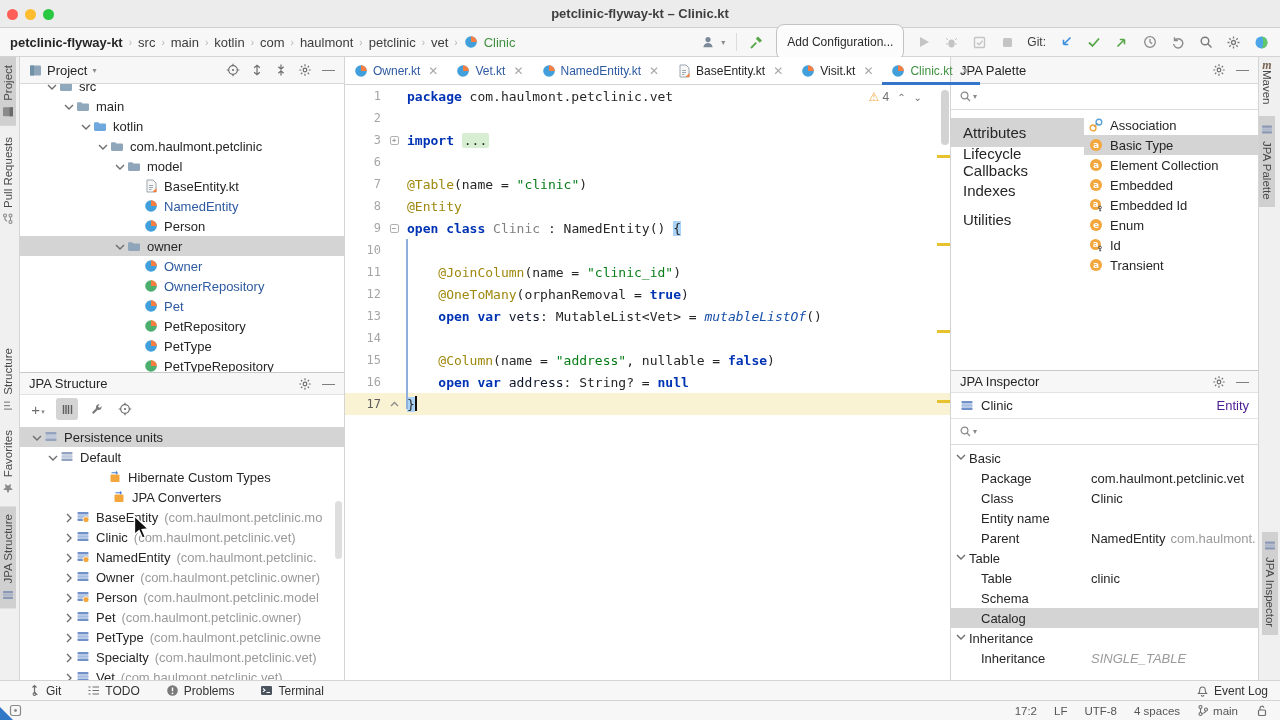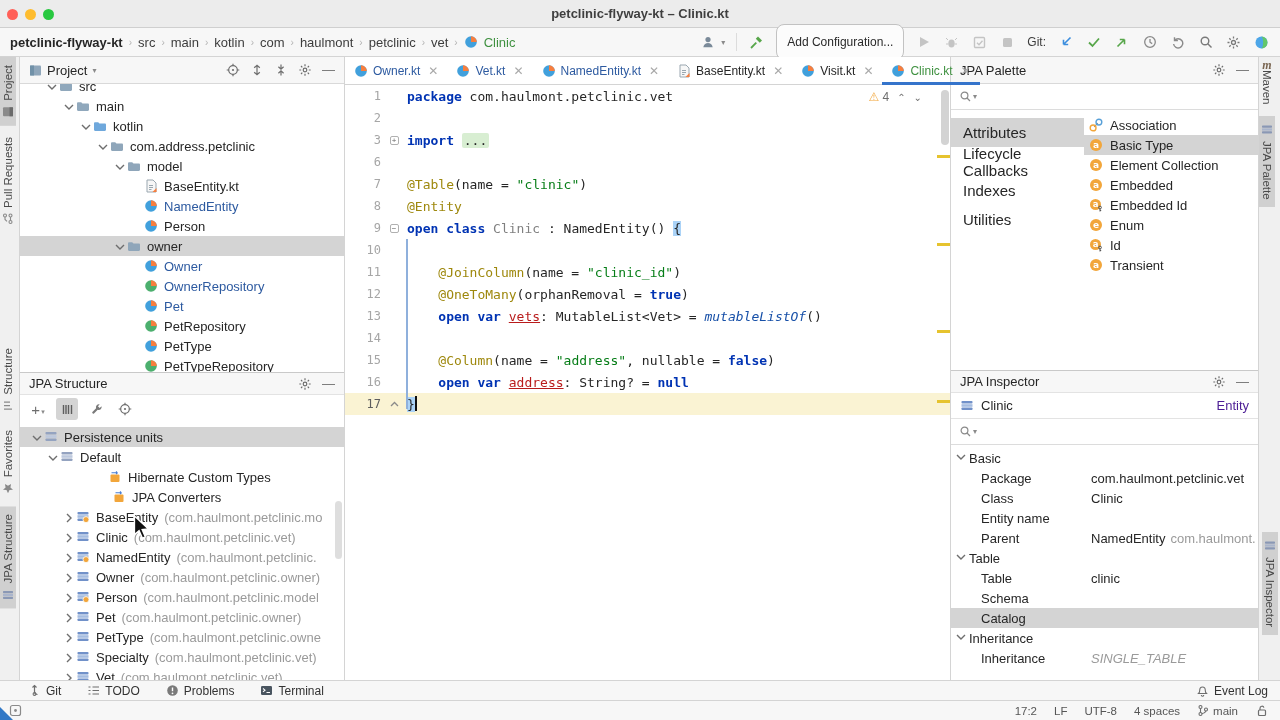--- a/index.html
+++ b/index.html
@@ -74,21 +74,21 @@
   .codeline.current{background:#faf3d3}
   .gut-num{width:36px;flex:0 0 36px;text-align:right;color:#a6a6a6;font-size:12px;font-family:"DejaVu Sans Mono",monospace}
   .codeline.current .gut-num{color:#5e5e5e}
   .gut-fold{width:26px;flex:0 0 26px;display:flex;align-items:center;justify-content:center}
   .foldbox{width:9px;height:9px;border:1px solid #b0b0b0;background:#fff;font-size:8px;line-height:7px;text-align:center;color:#666;border-radius:2px;font-family:"Liberation Sans",sans-serif}
   .code-text{white-space:pre}
   .code-text .kw{color:var(--kw);font-weight:bold}
   .code-text .ann{color:var(--ann)}
   .code-text .str{color:var(--str)}
   .code-text .gray{color:#808080}
-  .code-text .prop{color:#b91c1c;text-decoration:underline}
+  .code-text .prop{color:#0f172a;}
   .code-text .fn{font-style:italic;color:#1750a8}
   .code-text .fold{background:#d8eed2;border-radius:2px;padding:0 2px;color:#262626}
   .code-text .brace{background:#abd3f7}
   .caret{display:inline-block;width:2px;height:15px;background:#101010;vertical-align:-2px}
   .scopeline{position:absolute;left:61px;top:154px;width:2px;height:170px;background:#8fb0dc}
   .warnwidget{position:absolute;top:5px;right:28px;display:flex;align-items:center;gap:8px;font-size:12px;color:#6e6e6e}
   .warn-tri{color:var(--warn);font-size:12px}
   .ed-scrollbar{position:absolute;right:1px;top:5px;width:8px;height:55px;background:rgba(80,80,80,.25);border-radius:4px}
   .stripe-mark{position:absolute;right:0;width:13px;height:3px;background:#e6c32e}
 
@@ -381,21 +381,21 @@
               <span class="chev">
                 <svg width="12" height="13" viewBox="0 0 12 13">
                   <path d="M3 5l4 4 4-4" fill="none" stroke="#6e6e6e" stroke-width="1.4"></path>
                 </svg>
               </span>
               <span class="ticon">
                 <svg width="14" height="14" viewBox="0 0 14 14">
                   <path d="M1 4.4c0-.7.5-1.2 1.2-1.2h3l1.3 1.4h5.3c.7 0 1.2.5 1.2 1.2v5c0 .7-.5 1.2-1.2 1.2H2.2c-.7 0-1.2-.5-1.2-1.2z" fill="#8fa6ba"></path>
                 </svg>
               </span>
-              <span class="tlabel">com.address.petclinic</span>
+              <span class="tlabel">com.haulmont.petclinic</span>
             </div>
             <div class="trow" style="padding-left: 91px;">
               <span class="chev">
                 <svg width="12" height="13" viewBox="0 0 12 13">
                   <path d="M3 5l4 4 4-4" fill="none" stroke="#6e6e6e" stroke-width="1.4"></path>
                 </svg>
               </span>
               <span class="ticon">
                 <svg width="14" height="14" viewBox="0 0 14 14">
                   <path d="M1 4.4c0-.7.5-1.2 1.2-1.2h3l1.3 1.4h5.3c.7 0 1.2.5 1.2 1.2v5c0 .7-.5 1.2-1.2 1.2H2.2c-.7 0-1.2-.5-1.2-1.2z" fill="#8fa6ba"></path>

